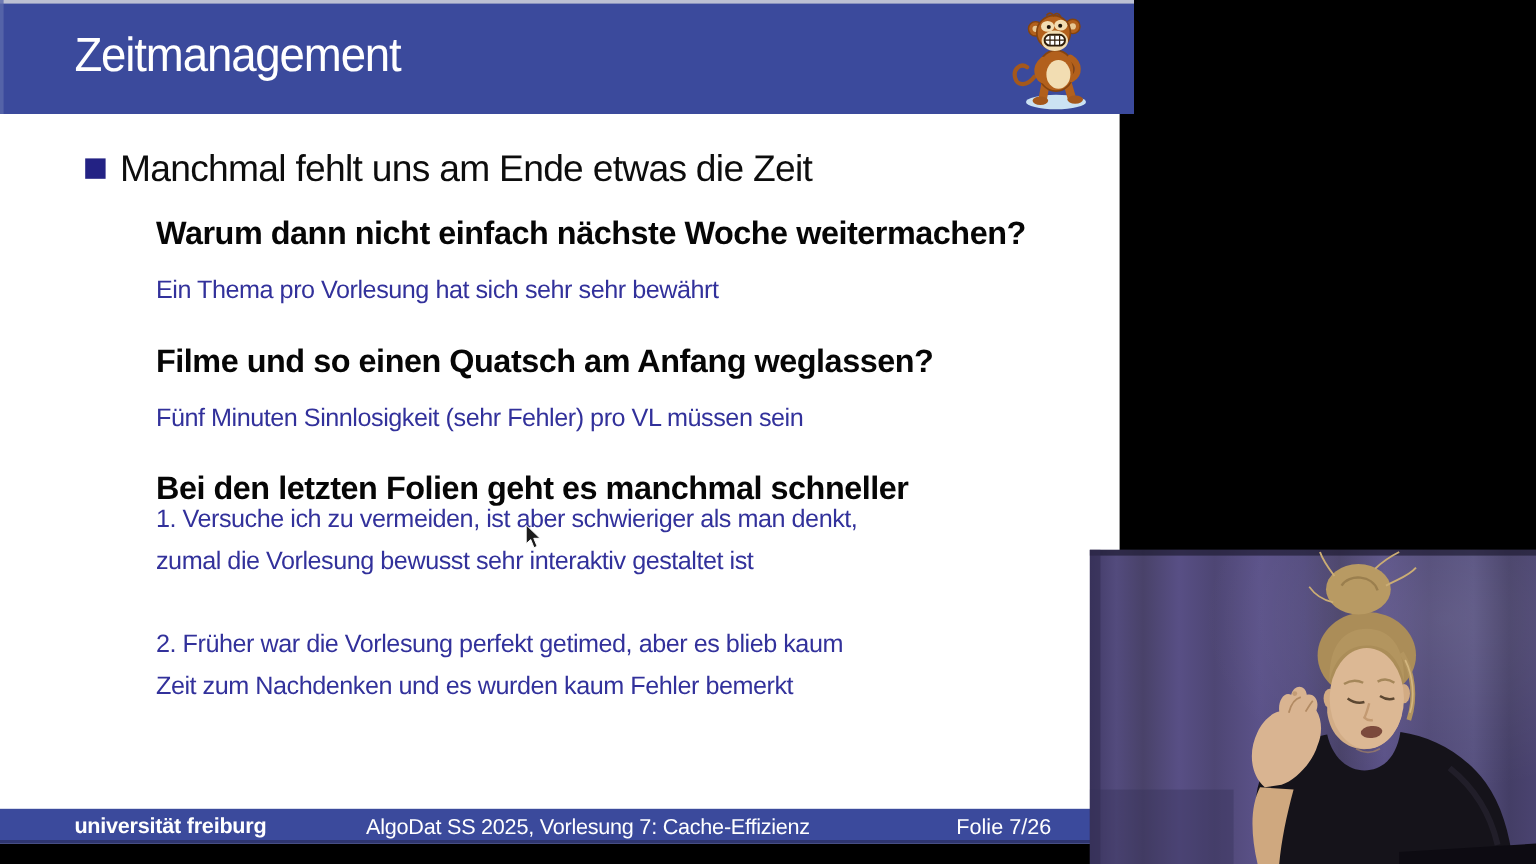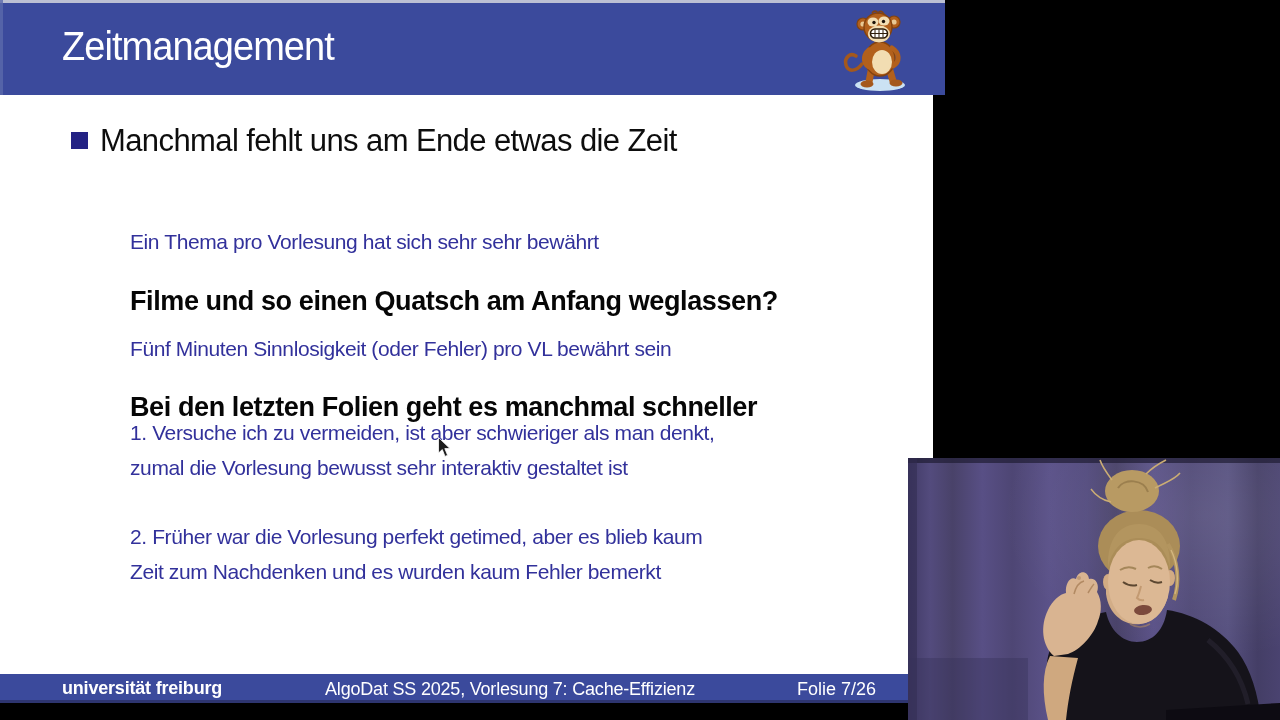--- a/index.html
+++ b/index.html
@@ -25,21 +25,21 @@
          letter-spacing:-.4px;white-space:nowrap;line-height:35px;}
   .h0{top:179px}.b0{top:224px}
   .h1{top:286px}.b1{top:331px}
   .h2{top:392px}
   .p0{top:415px}.p1{top:519px}
 
   
   .footerbar{position:absolute;left:0;top:674px;width:933px;height:29px;background:#3b4a9c;
              color:#ffffff;box-shadow:inset 0 -3px 0 #2e3570;}
   .f-logo{position:absolute;left:62px;top:4px;font-size:18px;font-weight:700;letter-spacing:-.2px;white-space:nowrap;}
-  .f-course{position:absolute;left:490px;top:5px;transform:translateX(-50%);font-size:18px;letter-spacing:-.2px;white-space:nowrap;margin-left:20px;}
+  .f-course{position:absolute;left:490px;top:5px;transform:translateX(-50%);font-size:18px;letter-spacing:-.2px;white-space:nowrap;}
   .f-page{position:absolute;right:57px;top:5px;font-size:18px;white-space:nowrap;}
 
   
   .video{position:absolute;left:908px;top:458px;width:372px;height:262px;z-index:5;}
 
   
   .cursor{position:absolute;left:438px;top:437px;z-index:9;}
 </style>
 </head>
 <body>
@@ -78,24 +78,25 @@
         <rect x="28.5" y="23" width="17" height="9" rx="4.5" fill="#ffffff" stroke="#2e1c08" stroke-width="1.6"></rect>
         <path d="M 29 27.5 L 45 27.5 M 33 23.5 L 33 31.5 M 37 23.5 L 37 31.5 M 41 23.5 L 41 31.5" stroke="#2e1c08" stroke-width="1"></path>
       </svg>
     </div>
 
     <div class="bullet-row">
       <span class="bullet-square"></span>
       <span>Manchmal fehlt uns am Ende etwas die Zeit</span>
     </div>
 
+    <div class="sec-h h0">Warum dann nicht einfach nächste Woche weitermachen?</div>
     <div class="sec-b b0">Ein Thema pro Vorlesung hat sich sehr sehr bewährt</div>
 
     <div class="sec-h h1">Filme und so einen Quatsch am Anfang weglassen?</div>
-    <div class="sec-b b1">Fünf Minuten Sinnlosigkeit (oder Fehler) pro VL bewährt sein</div>
+    <div class="sec-b b1">Fünf Minuten Sinnlosigkeit (sehr Fehler) pro VL müssen sein</div>
 
     <div class="sec-h h2">Bei den letzten Folien geht es manchmal schneller</div>
     <div class="sec-b p0">
       <div>1. Versuche ich zu vermeiden, ist aber schwieriger als man denkt,</div>
       <div>zumal die Vorlesung bewusst sehr interaktiv gestaltet ist</div>
     </div>
     <div class="sec-b p1">
       <div>2. Früher war die Vorlesung perfekt getimed, aber es blieb kaum</div>
       <div>Zeit zum Nachdenken und es wurden kaum Fehler bemerkt</div>
     </div>

